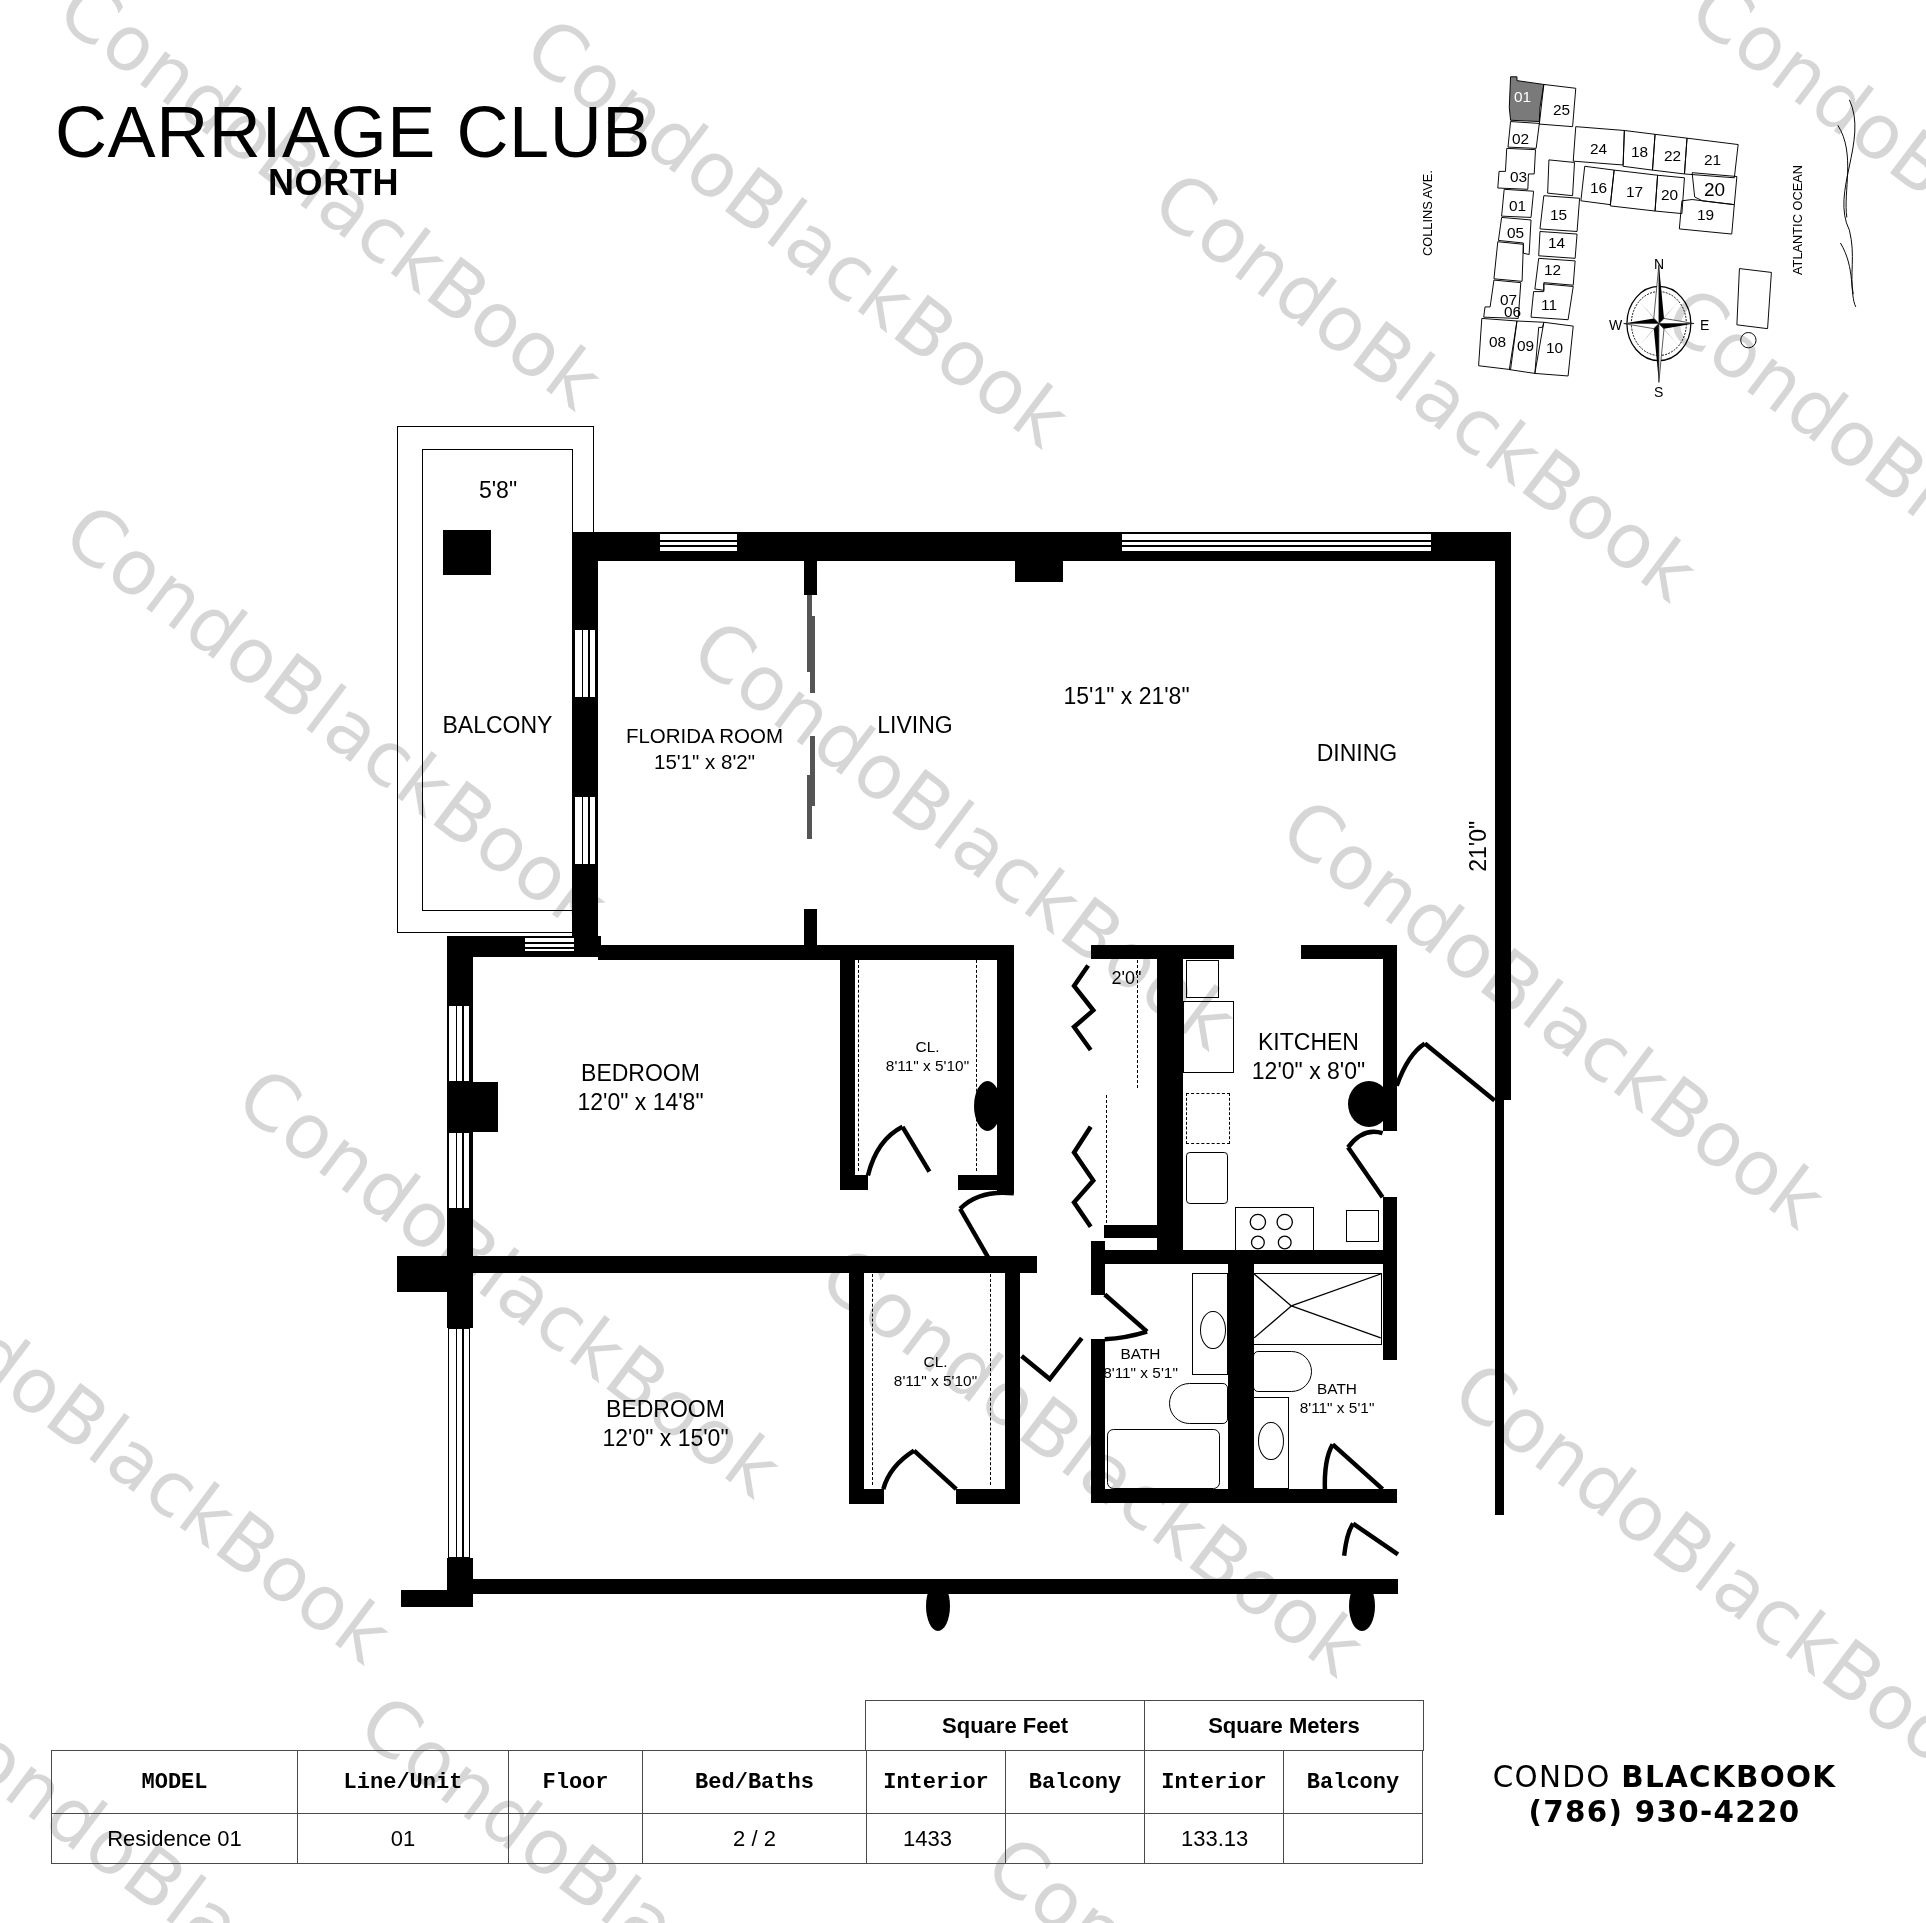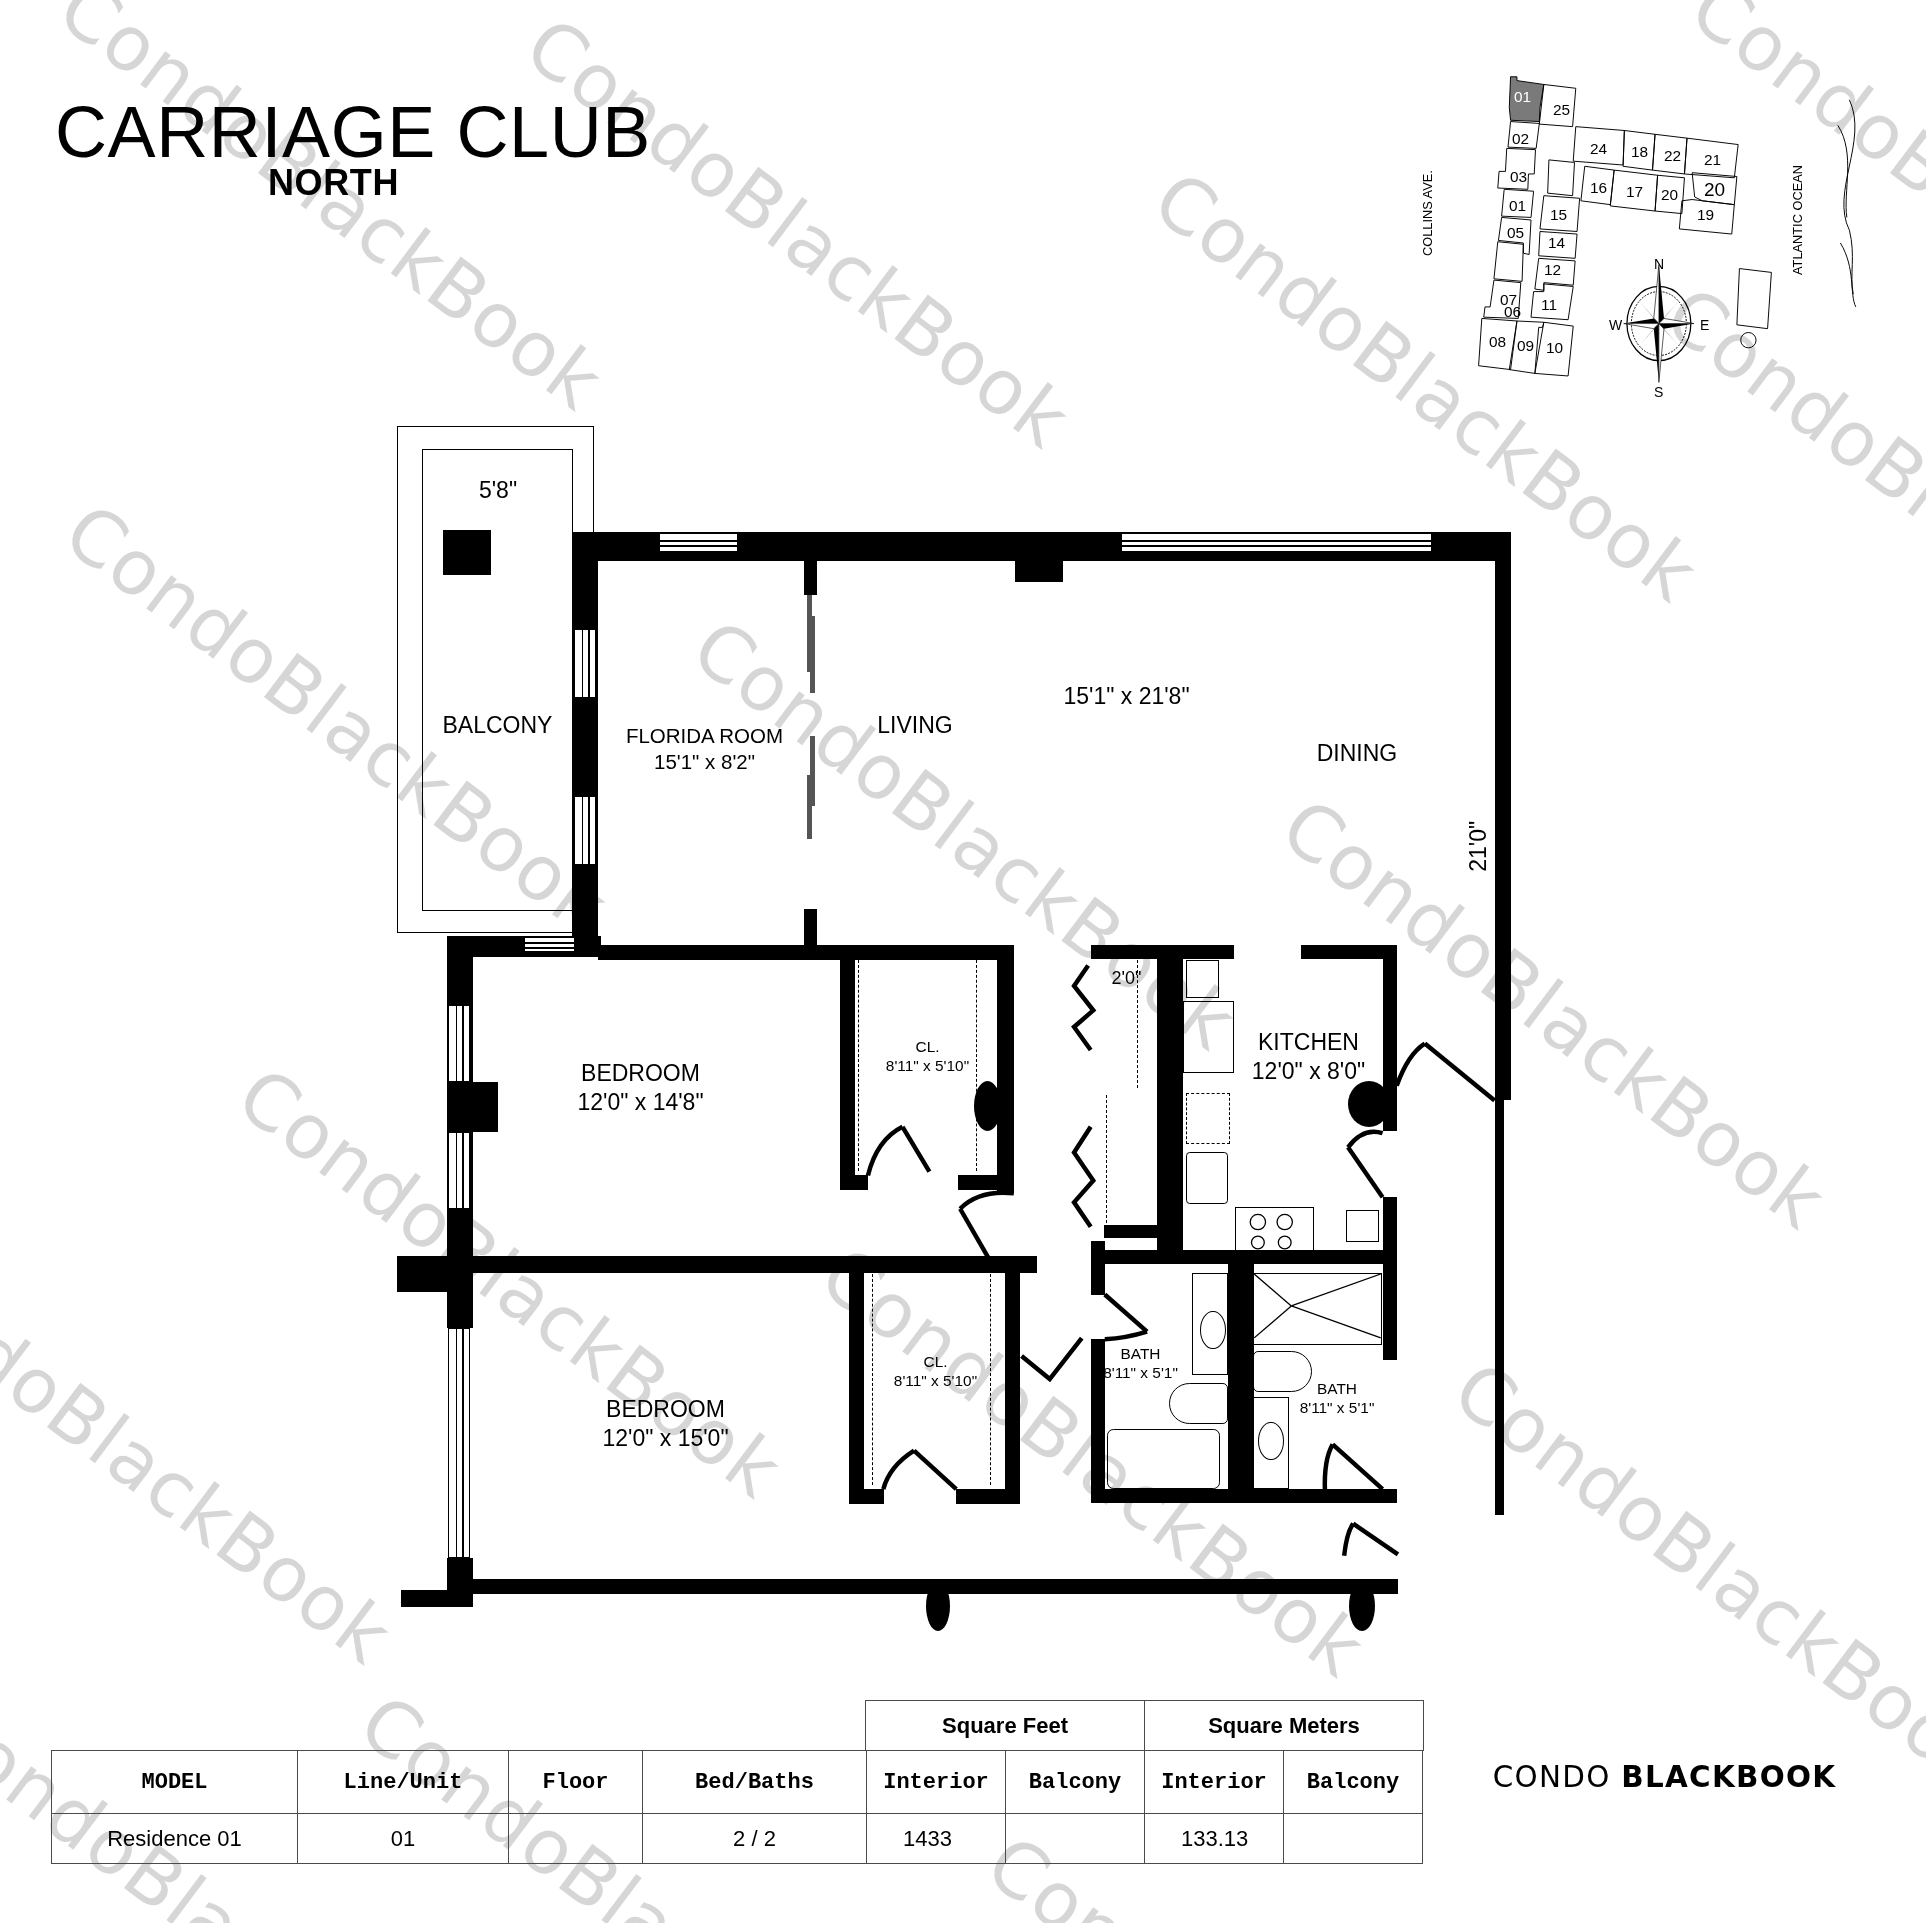--- a/index.html
+++ b/index.html
@@ -375,14 +375,15 @@
     <td></td>
   </tr>
 </tbody>
   </table>
 
 <div class="brand">
   <div class="b1">
     <span>CONDO</span>
     <span class="bold">BLACKBOOK</span>
   </div>
+  <div class="b2">(786) 930-4220</div>
 </div>
 
 
 </body></html>

